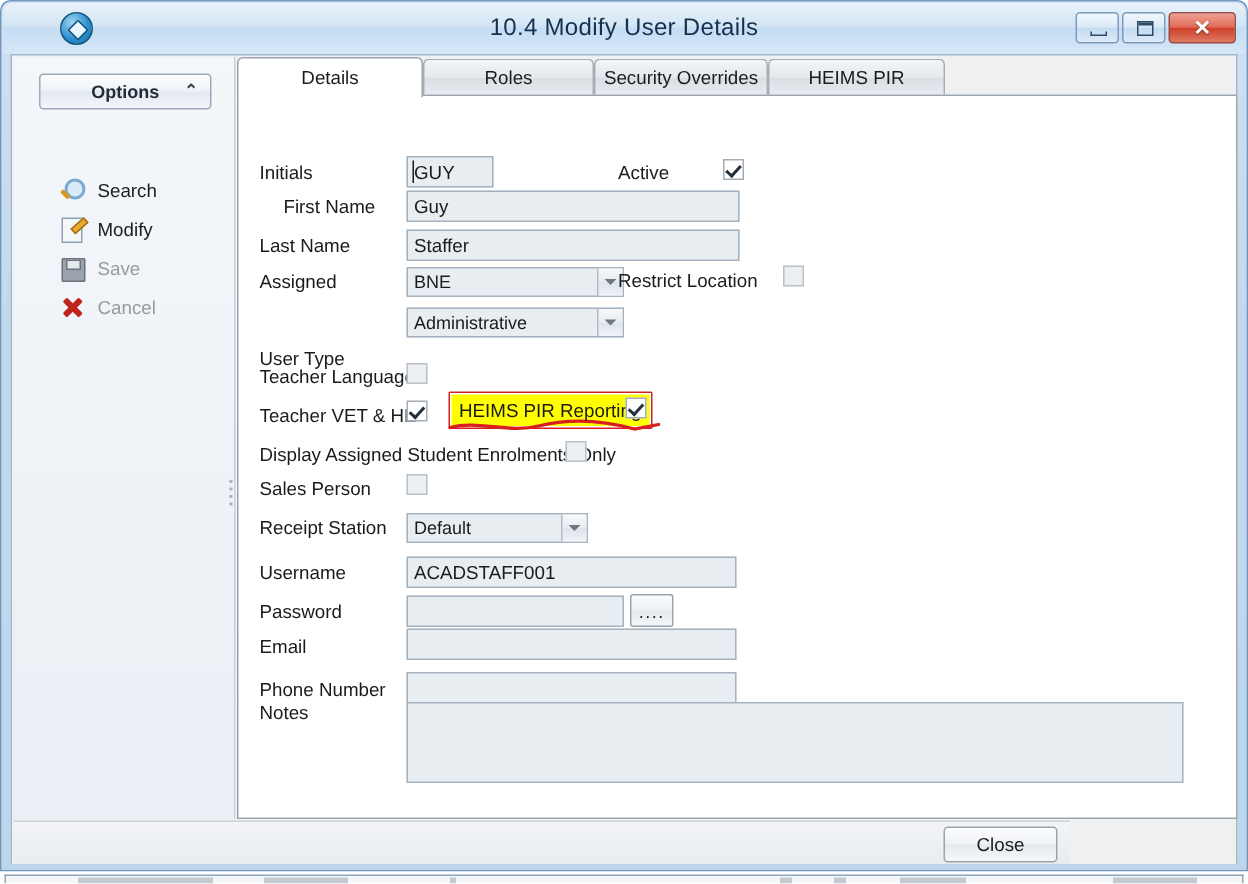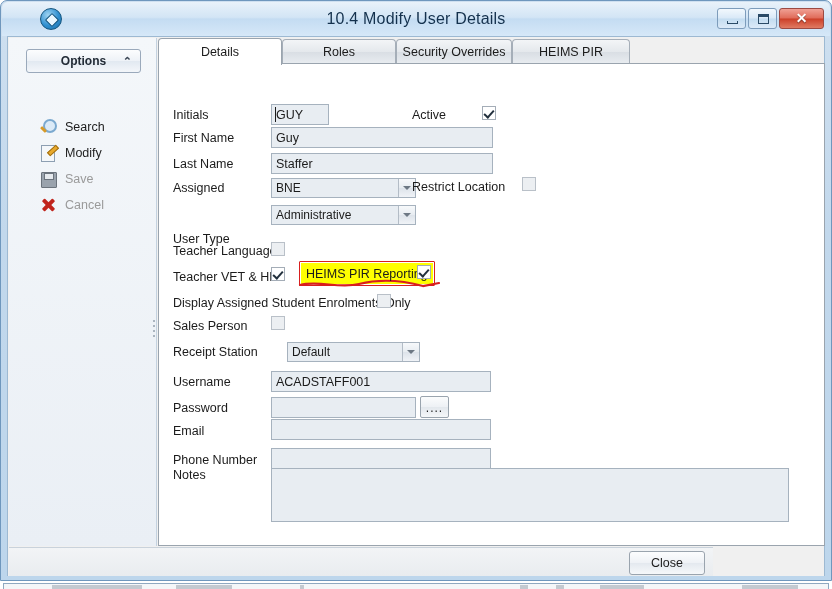--- a/index.html
+++ b/index.html
@@ -508,21 +508,21 @@
 
     <div id="tab-page">
 
       <span class="row-label" style="left:14px; top:44px;">Initials</span>
       <input class="txt" style="left: 112px; top: 40px; width: 58px; height: 21px;" value="GUY">
       <span class="caret" style="left:116px; top:43px; height:15px;"></span>
 
       <span class="row-label" style="left:253px; top:44px;">Active</span>
       <span class="cbx on" style="left:323px; top:42px;"></span>
 
-      <span class="row-label" style="left:14px; top:67px;text-align:center;">First Name</span>
+      <span class="row-label" style="left:30px; top:67px;text-align:center;">First Name</span>
       <input class="txt" style="left: 112px; top: 63px; width: 222px; height: 21px;" value="Guy">
 
       <span class="row-label" style="left:14px; top:93px;">Last Name</span>
       <input class="txt" style="left: 112px; top: 89px; width: 222px; height: 21px;" value="Staffer">
 
       <span class="row-label" style="left:14px; top:117px;">Assigned</span>
       <div class="combo" style="left:112px; top:114px; width:145px;">
         <span class="val">BNE</span>
         <span class="arrowbox"></span>
       </div>
@@ -549,21 +549,21 @@
       <span class="cbx on hl-cbx" style="left:258px; top:201px;"></span>
       <div id="hilite-box" style="left:140px; top:197px; width:136px; height:25px;"></div>
 
       <span class="row-label" style="left:14px; top:232px;">Display Assigned Student Enrolments Only</span>
       <span class="cbx off" style="left:218px; top:230px;"></span>
 
       <span class="row-label" style="left:14px; top:255px;">Sales Person</span>
       <span class="cbx off" style="left:112px; top:252px;"></span>
 
       <span class="row-label" style="left:14px; top:281px;">Receipt Station</span>
-      <div class="combo" style="left:128px; top:278px; width:133px;">
+      <div class="combo" style="left:112px; top:278px; width:121px;">
         <span class="val">Default</span>
         <span class="arrowbox"></span>
       </div>
 
       <span class="row-label" style="left:14px; top:311px;">Username</span>
       <input class="txt" style="left: 112px; top: 307px; width: 220px; height: 21px;" value="ACADSTAFF001">
 
       <span class="row-label" style="left:14px; top:337px;">Password</span>
       <input class="txt" type="password" style="left: 112px; top: 333px; width: 145px; height: 21px;" value="">
       <div class="btn-ellipsis" style="left:261px; top:332px; width:29px; height:22px;">

